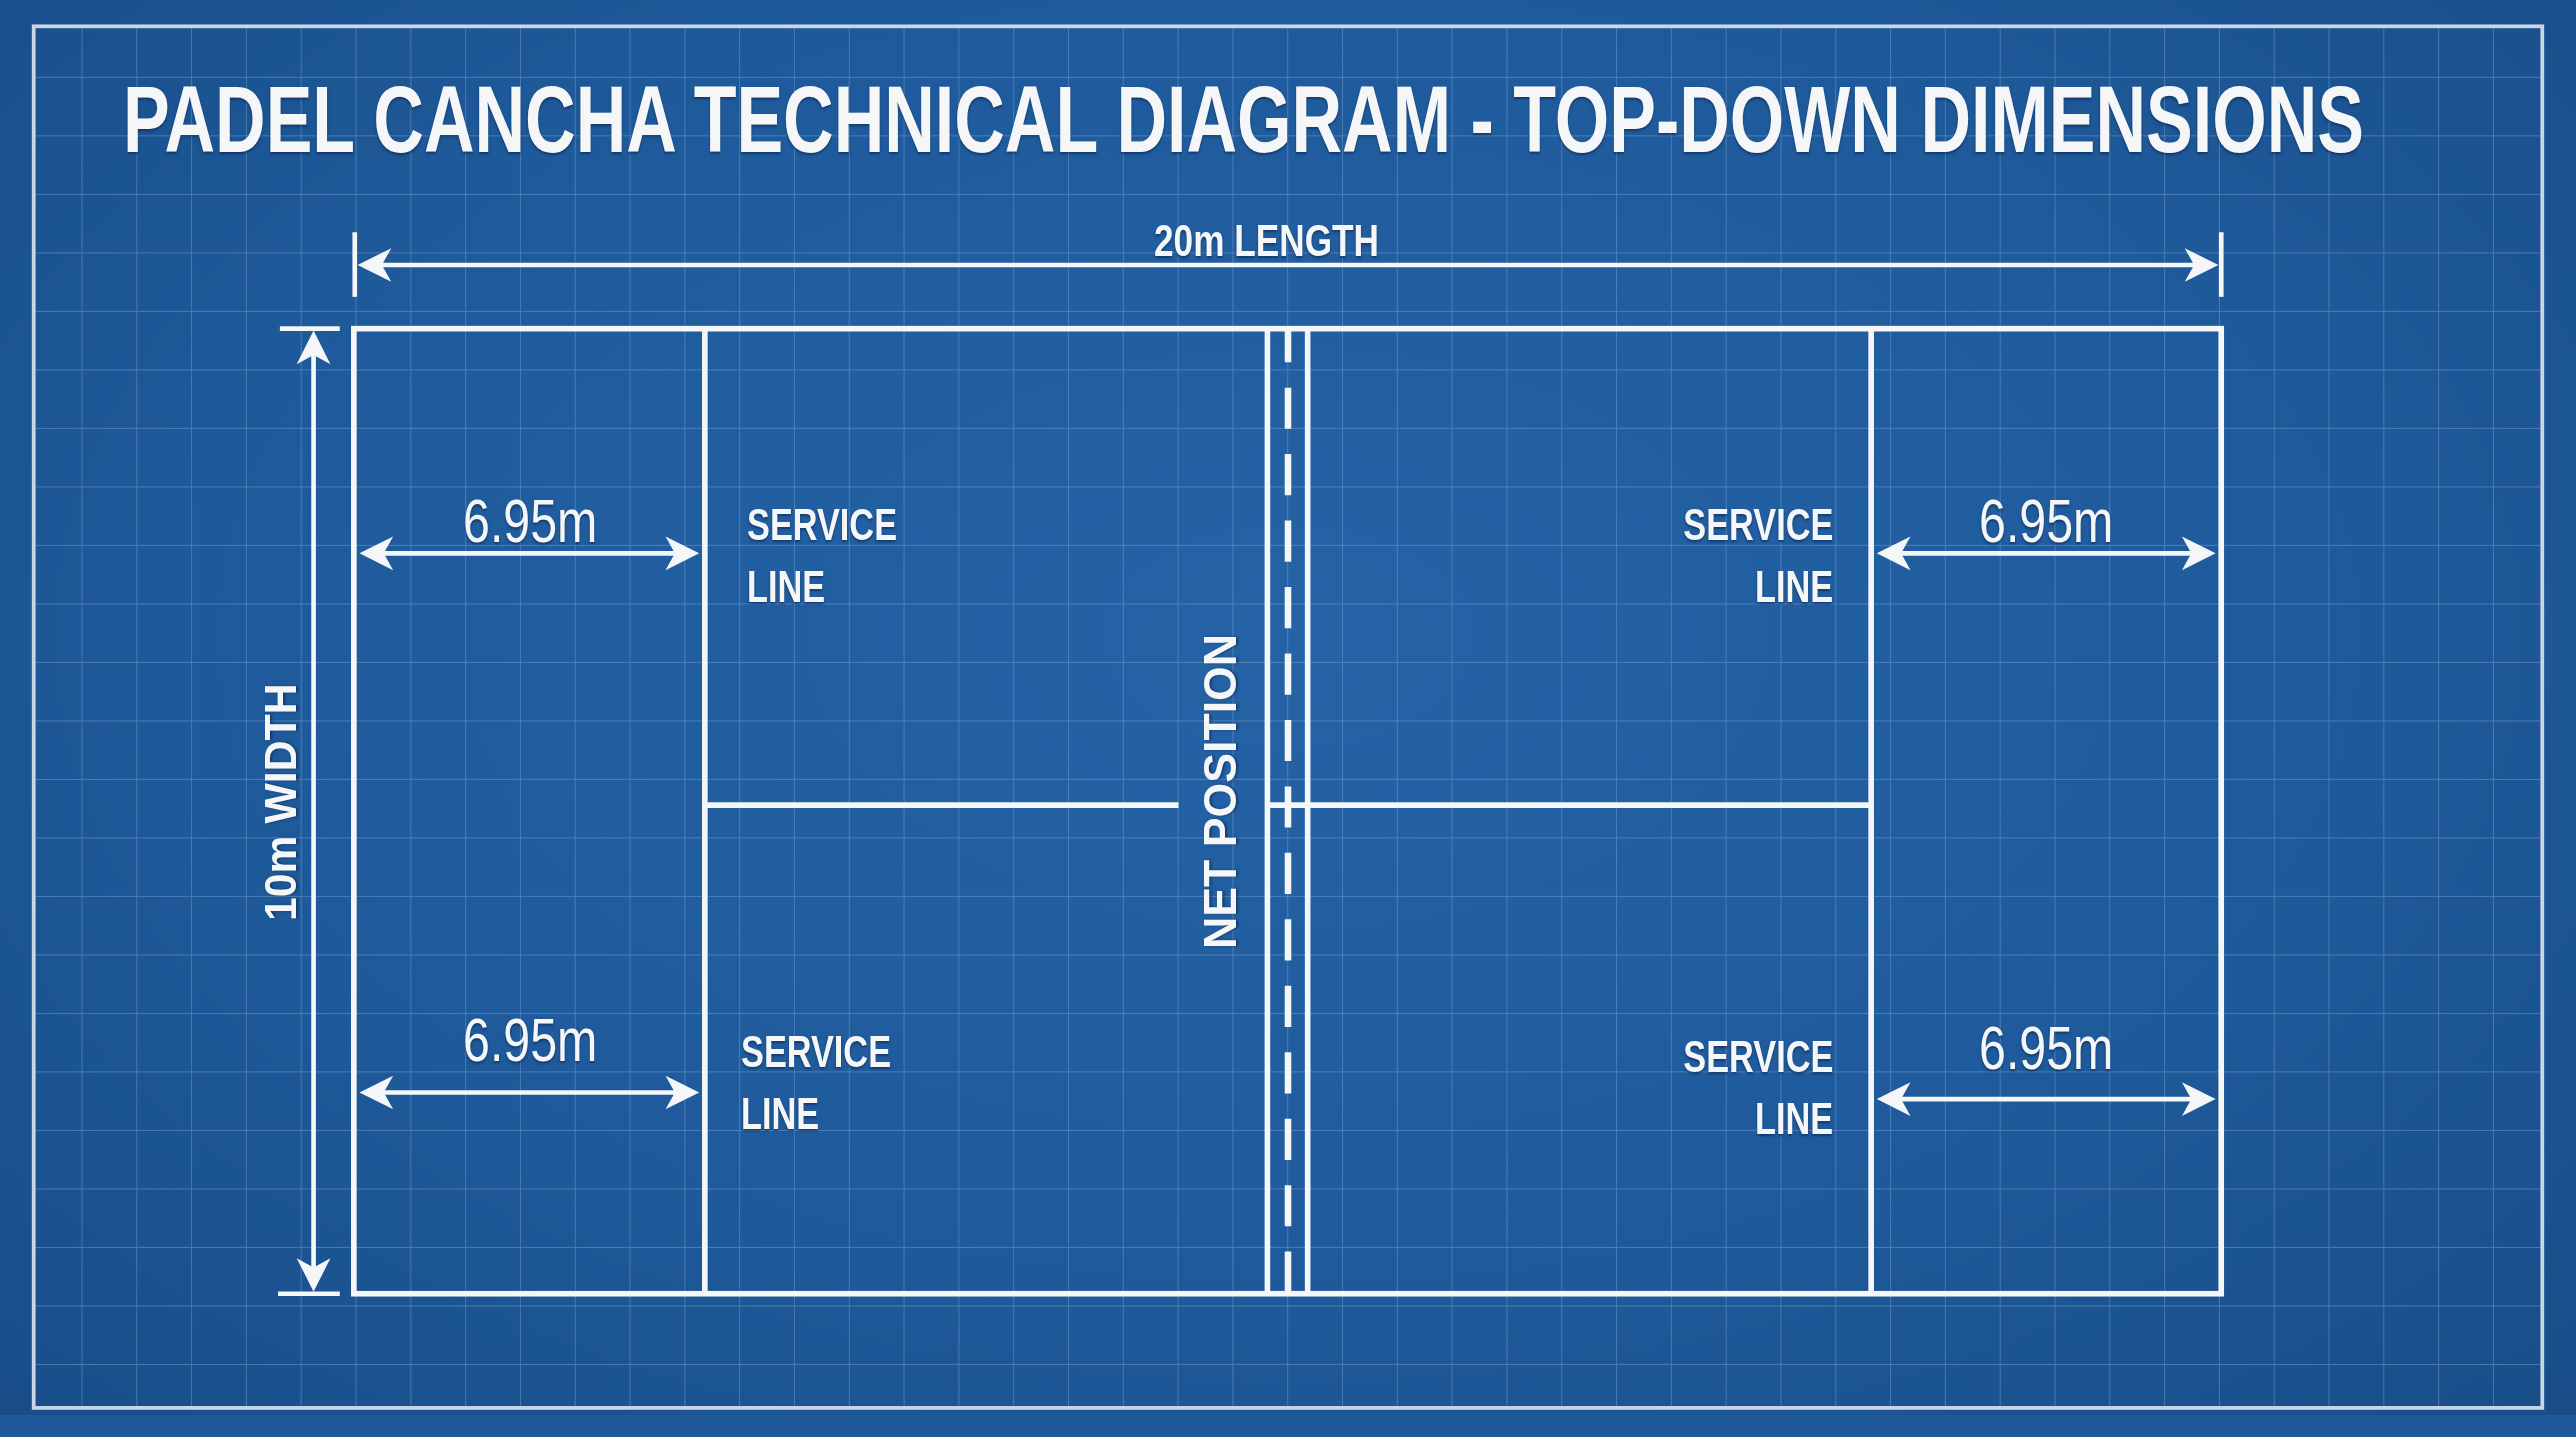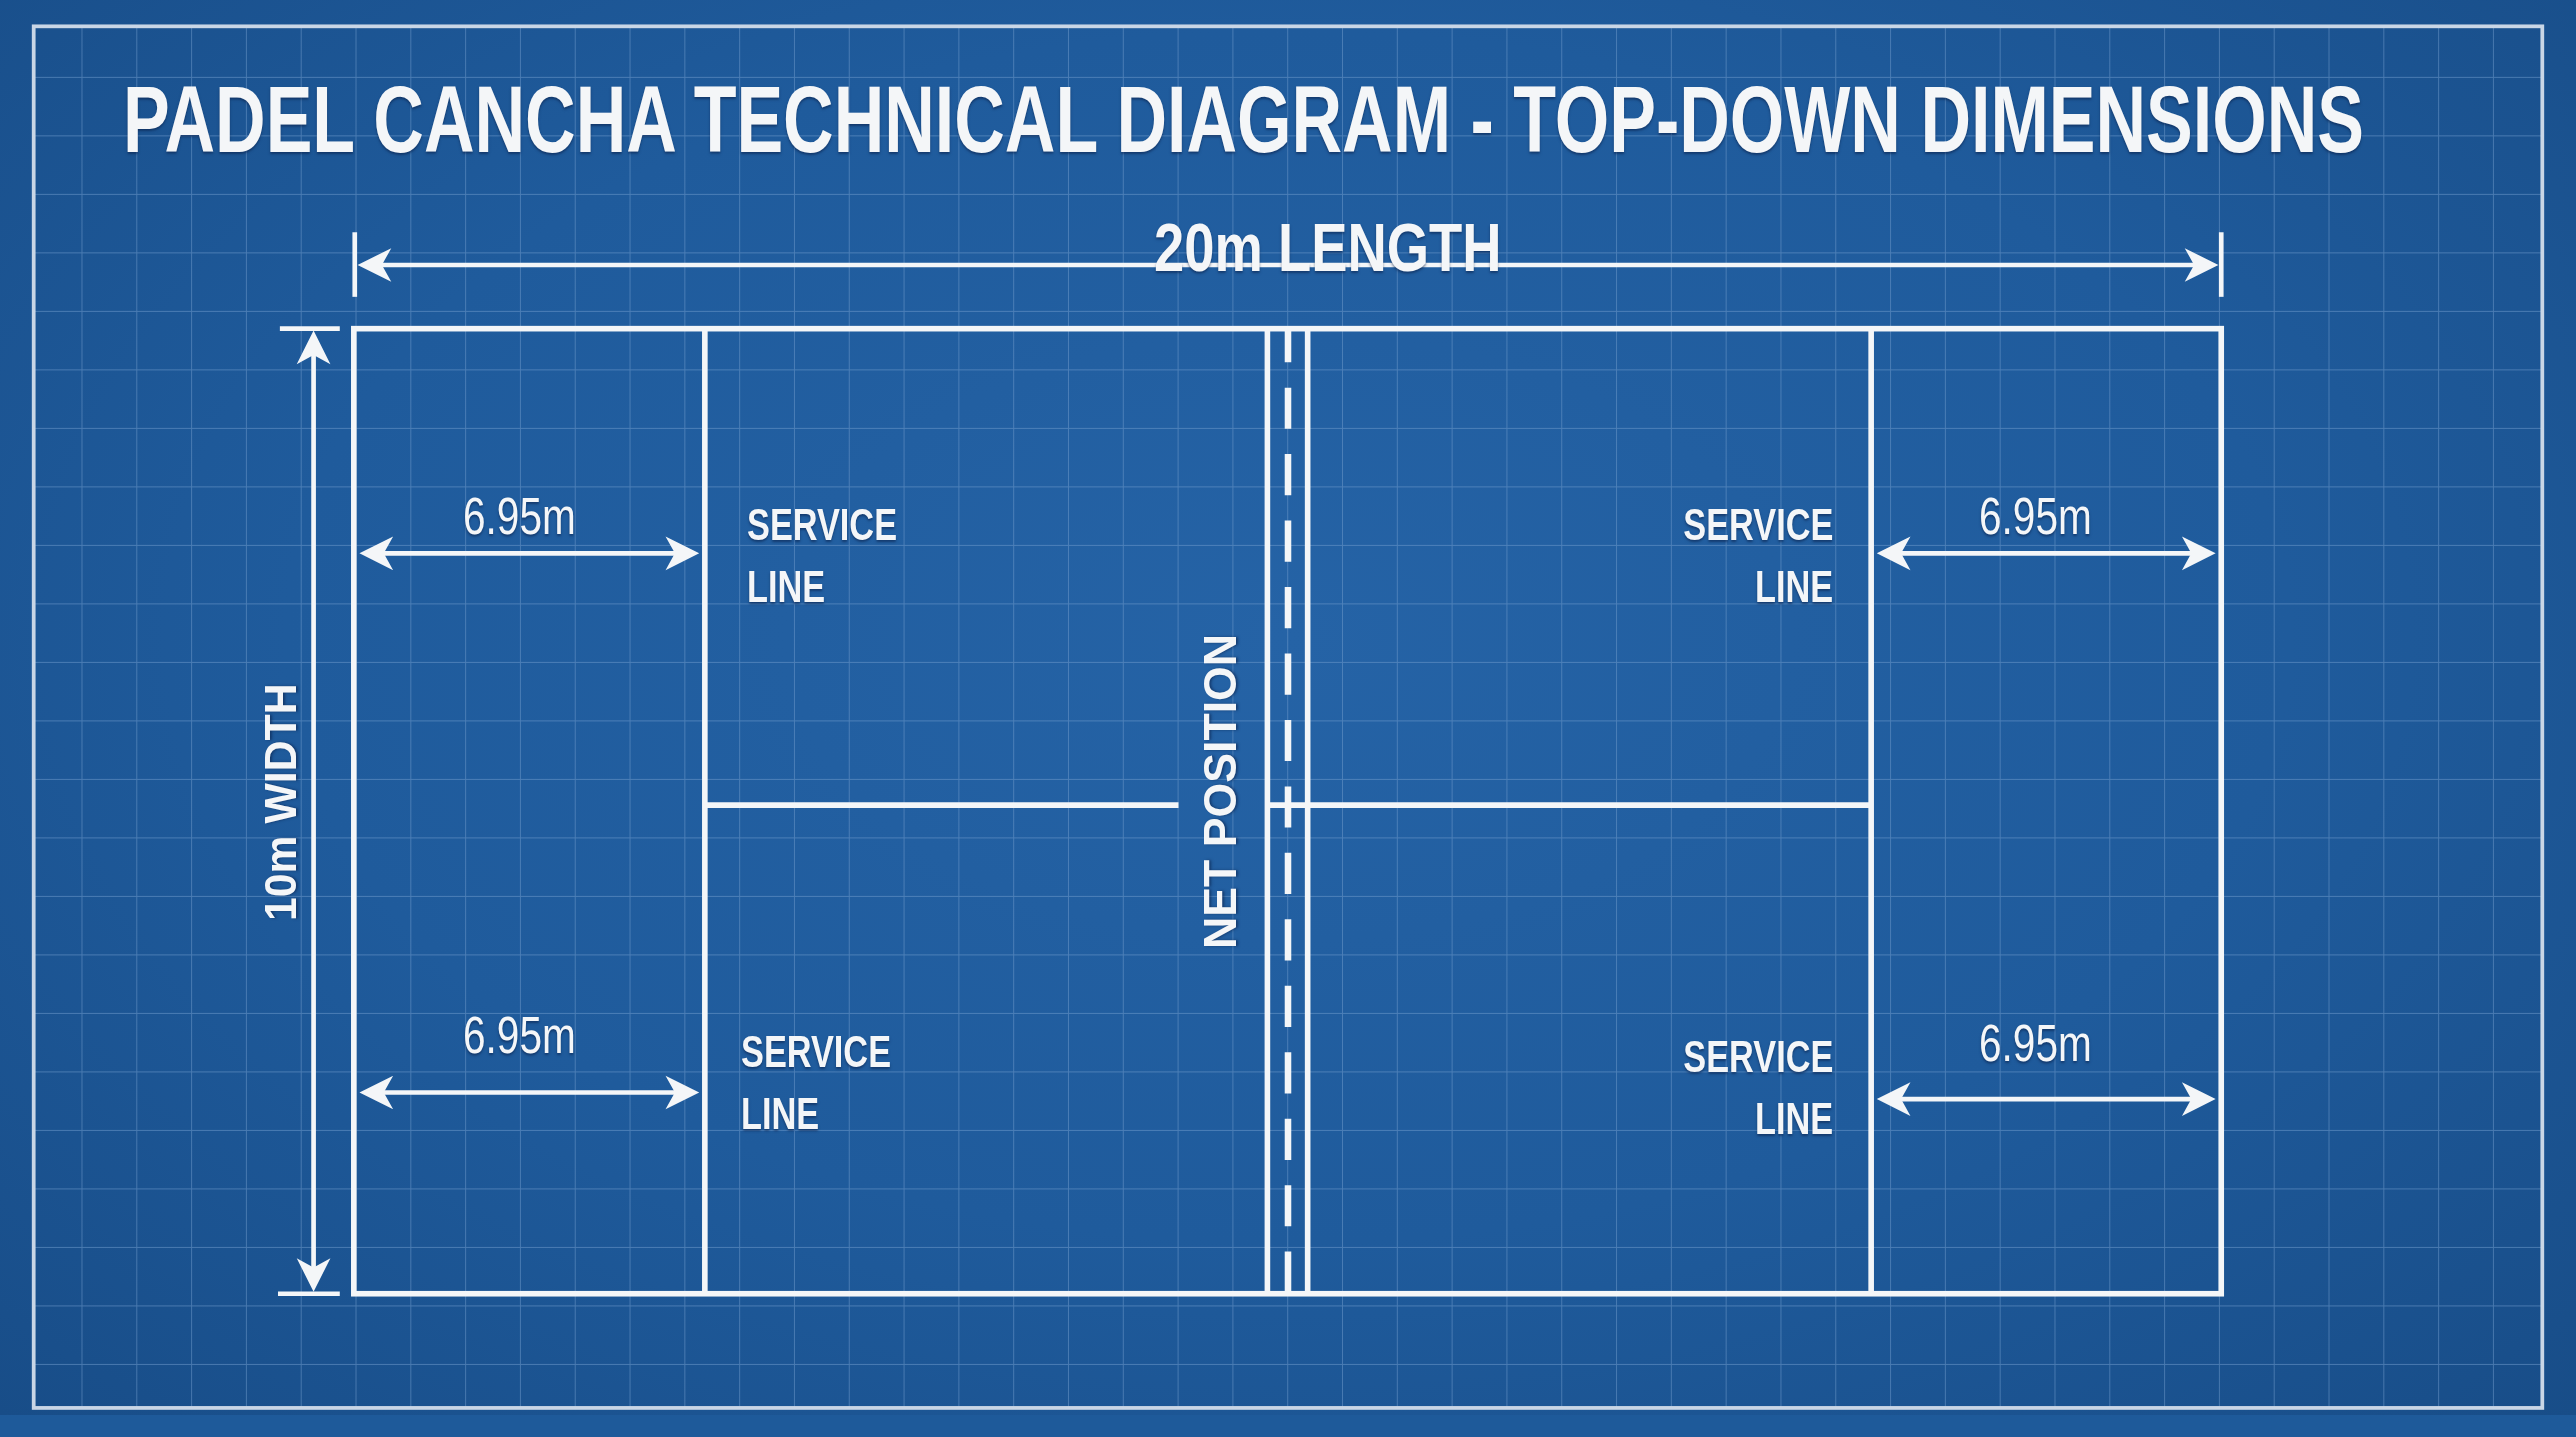--- a/index.html
+++ b/index.html
@@ -15,23 +15,23 @@
   }
   svg#diagram { position: absolute; left: 0; top: 0; }
   .lbl {
     position: absolute; color: #f4f6f8; font-weight: bold;
     white-space: nowrap; line-height: 1;
     text-shadow: 0 1.9px 2.8px rgba(10,30,70,0.55);
   }
   .cond { display: inline-block; transform-origin: left top; }
   #title { left: 123px; top: 73px; font-size: 94px; }
   #title .cond { transform: scaleX(0.745); }
-  #len-label { left: 1154px; top: 213px; font-size: 68px; }
+  #len-label { left: 1154px; top: 219px; font-size: 44px; }
   #len-label .cond { transform: scaleX(0.80); }
-  .dim { font-size: 52px; font-weight: normal; }
+  .dim { font-size: 62px; font-weight: normal; }
   .dim .cond { transform: scaleX(0.78); }
   .svc { font-size: 44px; line-height: 62px; }
   .svc .cond { transform: scaleX(0.78); }
   .svc.right .cond { transform-origin: right top; }
   .svc.right { text-align: right; }
   .rot {
     position: absolute; font-weight: bold; color: #f4f6f8; white-space: nowrap;
     line-height: 1; text-shadow: 0 1.9px 2.8px rgba(10,30,70,0.55);
     transform-origin: left top; transform: rotate(-90deg);
   }

